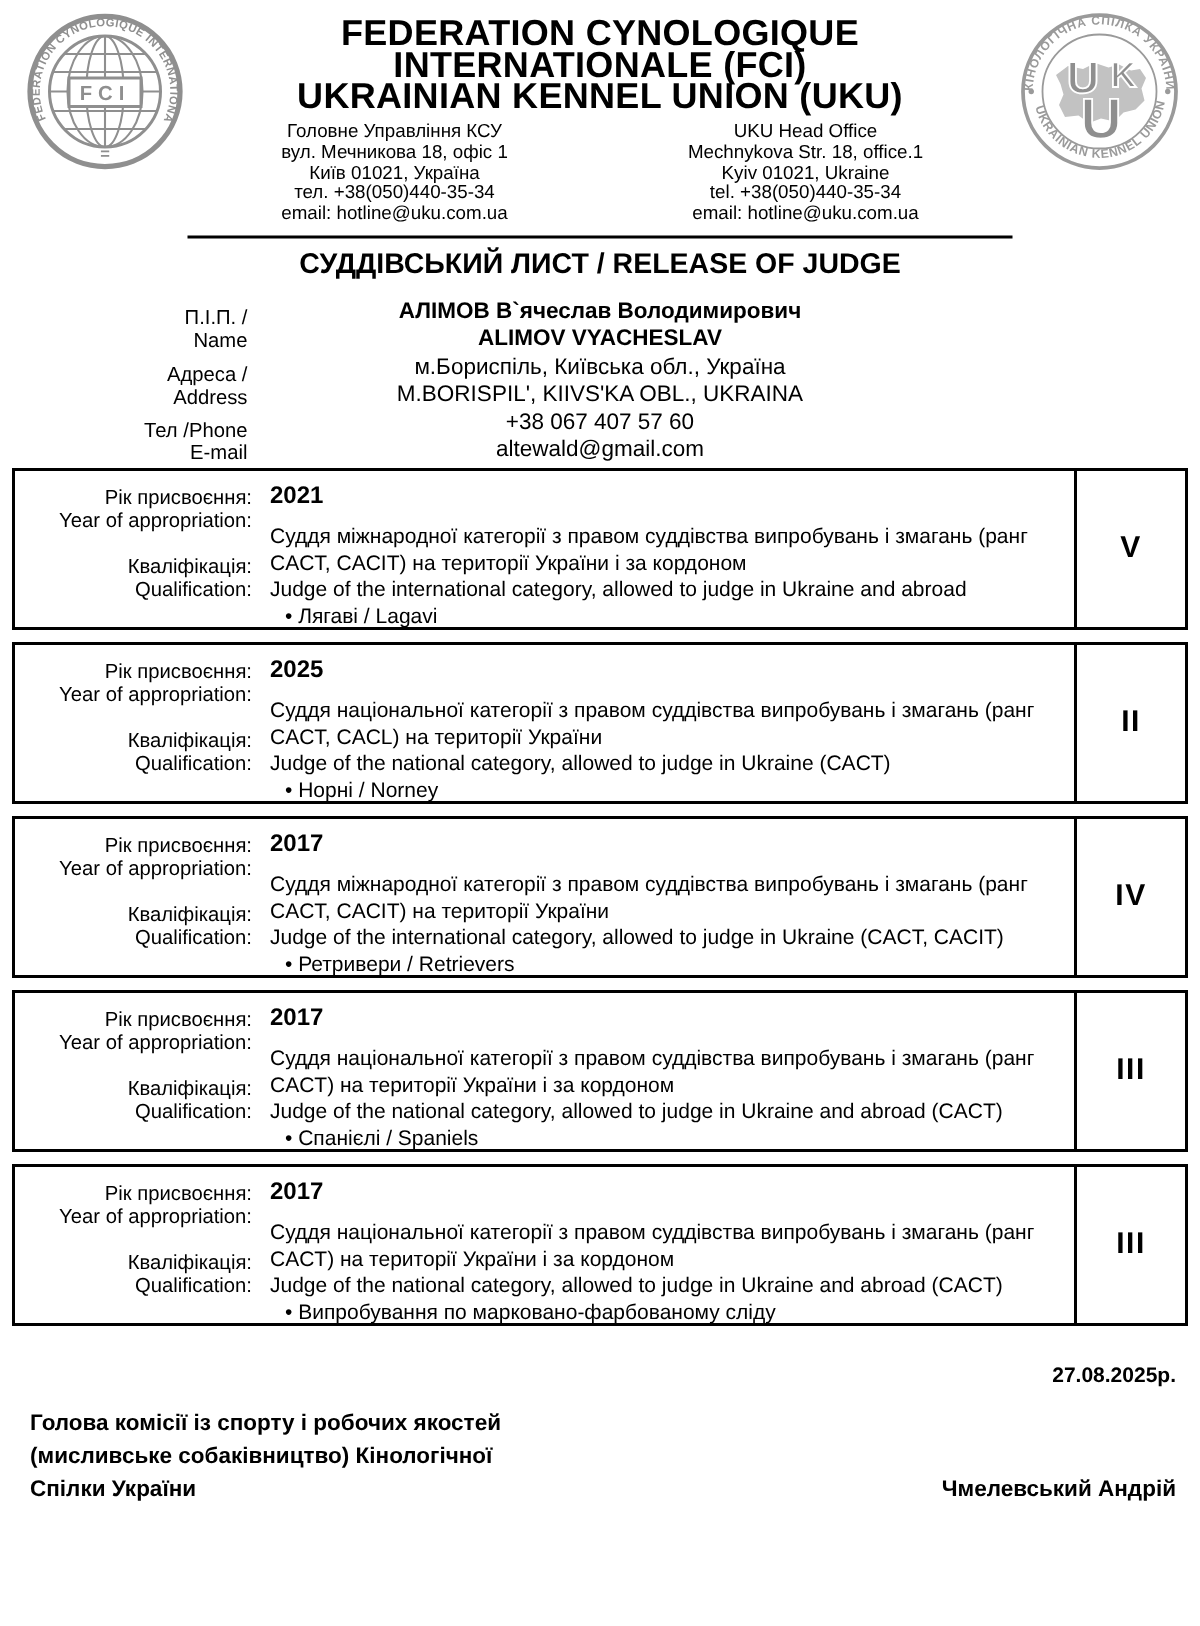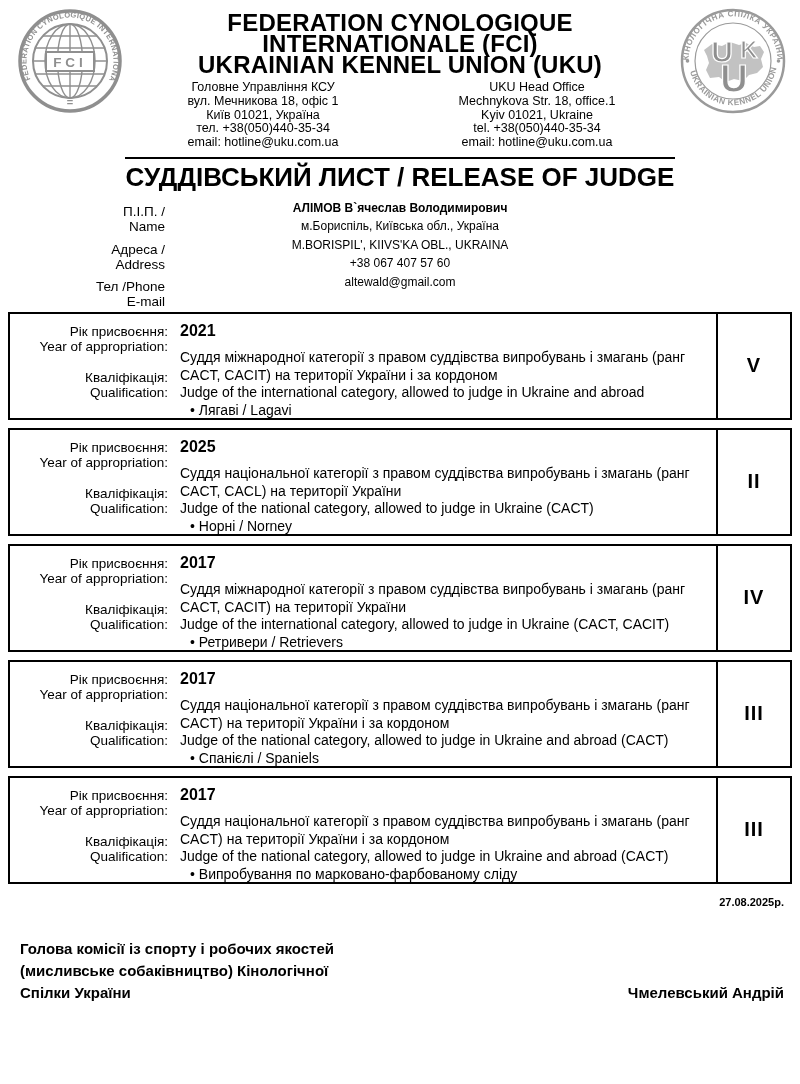--- a/index.html
+++ b/index.html
@@ -14,44 +14,44 @@
   .header { display: flex; align-items: flex-start; padding-top: 8px; }
   .logo-fci { flex: 0 0 auto; margin-left: 14px; }
   .logo-uku { flex: 0 0 auto; margin-right: 8px; }
   .header-center { flex: 1; text-align: center; padding-top: 4px; min-width: 0; }
   .org-line { font-size: 24px; font-weight: bold; line-height: 21px; letter-spacing: 0.2px; }
   .offices { display: flex; margin-top: 6px; }
   .office { flex: 1; font-size: 12.5px; line-height: 13.8px; }
 
   .top-rule { border: none; border-top: 2px solid #000; margin: 7px 125px 0 125px; }
 
-  .doc-title { text-align: center; font-size: 26px; font-weight: bold; margin-top: 3px; line-height: 30px; }
+  .doc-title { text-align: center; font-size: 19px; font-weight: bold; margin-top: 3px; line-height: 30px; }
 
   
   .person { position: relative; height: 114px; margin-top: 4px; }
   .person-label { position: absolute; left: 0; width: 165px; text-align: right; font-size: 13.5px; line-height: 15.5px; }
   .pl-name    { top: 8px; }
   .pl-address { top: 46px; }
   .pl-phone   { top: 83px; }
-  .person-values { text-align: center; font-size: 12px; line-height: 18.5px; padding-top: 3px; }
+  .person-values { text-align: center; font-size: 15px; line-height: 18.5px; padding-top: 3px; }
   .pv-bold { font-weight: bold; }
 
   
   .records { margin-top: 2px; }
   .record { height: 108px; margin: 0 8px 8px 8px; border: 2px solid #000; display: flex; }
   .rec-labels { width: 158px; flex: 0 0 158px; text-align: right; font-size: 13.5px; line-height: 15.5px; padding-top: 10px; }
   .rec-labels .grp2 { margin-top: 15px; }
   .rec-main { flex: 1; padding: 7px 8px 0 12px; font-size: 14px; line-height: 17.5px; min-width: 0; }
   .rec-year { font-size: 16px; font-weight: bold; margin: 1px 0 10px 0; }
   .rec-bullet { padding-left: 10px; }
   .rec-rank { flex: 0 0 74px; border-left: 2px solid #000; display: flex; align-items: center; justify-content: center; font-size: 20px; font-weight: bold; letter-spacing: 1px; }
 
   
   .footer { position: relative; height: 120px; }
-  .f-date { position: absolute; right: 16px; top: 4px; font-size: 11px; font-weight: bold; }
+  .f-date { position: absolute; right: 16px; top: 16px; font-size: 14px; font-weight: bold; }
   .f-position { position: absolute; left: 20px; top: 46px; font-size: 15px; font-weight: bold; line-height: 22px; }
   .f-signer { position: absolute; right: 16px; top: 92px; font-size: 15px; font-weight: bold; text-align: center; }
 </style>
 </head>
 <body>
 
 <div class="page">
 
   <div class="header">
 
@@ -136,20 +136,21 @@
     <div class="person-label pl-address">
       <div>Адреса /</div>
       <div>Address</div>
     </div>
     <div class="person-label pl-phone">
       <div>Тел /Phone</div>
       <div>E-mail</div>
     </div>
     <div class="person-values">
       <div class="pv-bold">АЛІМОВ В`ячеслав Володимирович</div>
+      <div class="pv-bold">ALIMOV VYACHESLAV</div>
       <div>м.Бориспіль, Київська обл., Україна</div>
       <div>M.BORISPIL', KIIVS'KA OBL., UKRAINA</div>
       <div>+38 067 407 57 60</div>
       <div>altewald@gmail.com</div>
     </div>
   </div>
 
   <div class="records">
 
     <div class="record">

